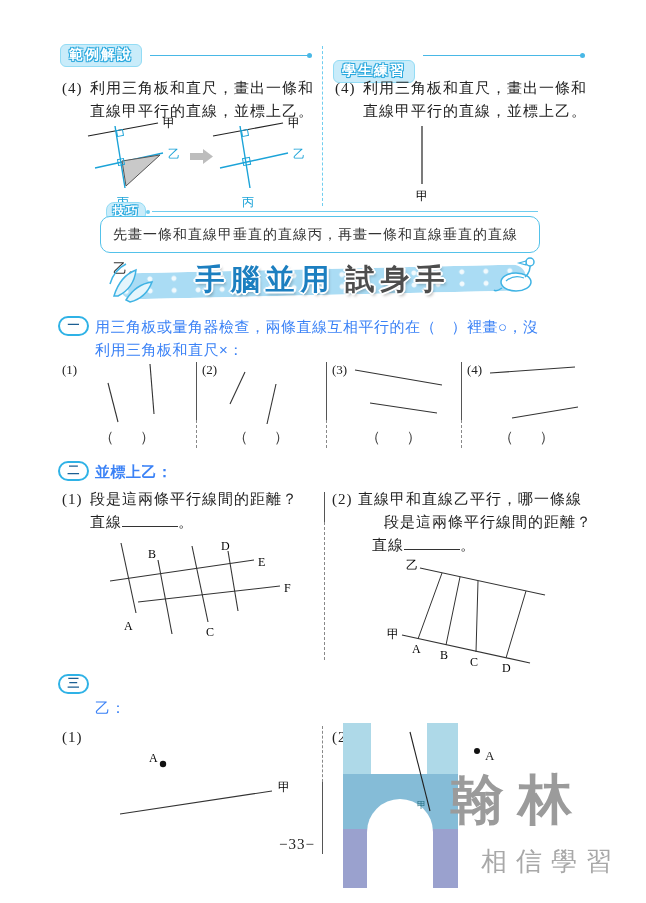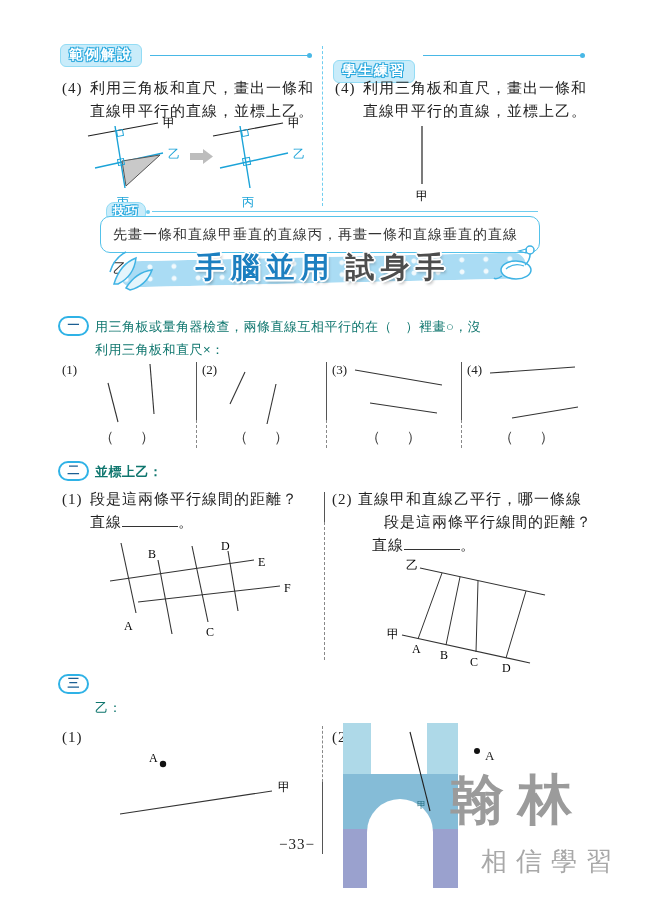--- a/index.html
+++ b/index.html
@@ -11,21 +11,21 @@
 
   
   .bubble{background:#c9ecfa;border:1px solid #93dcf5;border-radius:6px;padding:1px 8px 2px;
     font-family:"Liberation Sans",sans-serif;font-weight:bold;font-size:14px;letter-spacing:2px;color:#fff;
     text-shadow:-1px -1px 0 #2ba9de,1px -1px 0 #2ba9de,-1px 1px 0 #2ba9de,1px 1px 0 #2ba9de,0 1px 1px #2ba9de}
   .rule{border-top:1.5px solid #49b8e6;height:0}
   .rule:after{content:"";position:absolute;right:-2px;top:-3px;width:5px;height:5px;border-radius:50%;background:#49b8e6}
   .vdash-cyan{border-left:1.5px dashed #6fcdef}
 
   .stext{font-size:15px;line-height:23px;letter-spacing:1px;color:#222}
-  .qtext{font-family:"Liberation Sans","DejaVu Sans",sans-serif;font-weight:500;font-size:13px;line-height:23px;letter-spacing:.5px;color:#0f766e}
+  .qtext{font-family:"Liberation Sans","DejaVu Sans",sans-serif;font-weight:500;font-size:15px;line-height:23px;letter-spacing:.5px;color:#3b82f6}
 
   .pill{width:31px;height:20px;border:2px solid #2fb2e6;border-radius:11px;background:#fff;
     color:#1c5f93;font-family:"Liberation Sans",sans-serif;font-weight:bold;font-size:12px;line-height:15px;text-align:center}
 
   .tipbox{border:1.5px solid #54c2ea;border-radius:10px;background:#fff}
   .tipbox .txt{font-family:"Liberation Sans",sans-serif;font-size:14px;letter-spacing:1px;color:#333;line-height:34px;padding-left:12px}
   .tiplabel{background:#c9ecfa;border:1px solid #93dcf5;border-radius:8px;padding:0 6px 1px;
     font-family:"Liberation Sans",sans-serif;font-weight:bold;font-size:12px;color:#fff;letter-spacing:1px;
     text-shadow:-1px -1px 0 #2ba9de,1px -1px 0 #2ba9de,-1px 1px 0 #2ba9de,1px 1px 0 #2ba9de}
   .tipline{border-top:1px solid #6fcdef;height:0}
@@ -110,21 +110,21 @@
   </svg>
 
   <div class="abs tiplabel" style="left:106px;top:202px">
     <span>技巧</span>
   </div>
   <div class="abs tipline" style="left:152px;top:211px;width:386px"></div>
   <div class="abs tipbox" style="left:100px;top:216px;width:440px;height:37px">
     <div class="txt">先畫一條和直線甲垂直的直線丙，再畫一條和直線垂直的直線乙。</div>
   </div>
 
-  <div class="abs" style="left:106px;top:240px;width:434px;height:58px">
+  <div class="abs" style="left:106px;top:252px;width:434px;height:58px">
     <div class="abs ribbon" style="left:14px;top:17px;width:406px;height:26px"></div>
     <svg class="abs" style="left:0;top:4px" width="62" height="48" viewBox="0 0 62 48">
       <path d="M8,40 Q14,20 30,14 Q28,32 12,40 Z" fill="#e4f5fc" stroke="#3fb3e4" stroke-width="1.5"></path>
       <path d="M20,44 Q30,28 46,26 Q40,42 24,46 Z" fill="#e4f5fc" stroke="#3fb3e4" stroke-width="1.5"></path>
       <path d="M4,28 Q8,14 20,8" fill="none" stroke="#3fb3e4" stroke-width="1.5"></path>
     </svg>
     <svg class="abs" style="left:386px;top:2px" width="48" height="44" viewBox="0 0 48 44">
       <ellipse cx="24" cy="28" rx="15" ry="9" fill="#fff" stroke="#3fb3e4" stroke-width="1.5"></ellipse>
       <path d="M33,23 Q39,18 38,9" fill="none" stroke="#3fb3e4" stroke-width="1.5"></path>
       <circle cx="38" cy="8" r="4" fill="#fff" stroke="#3fb3e4" stroke-width="1.5"></circle>

